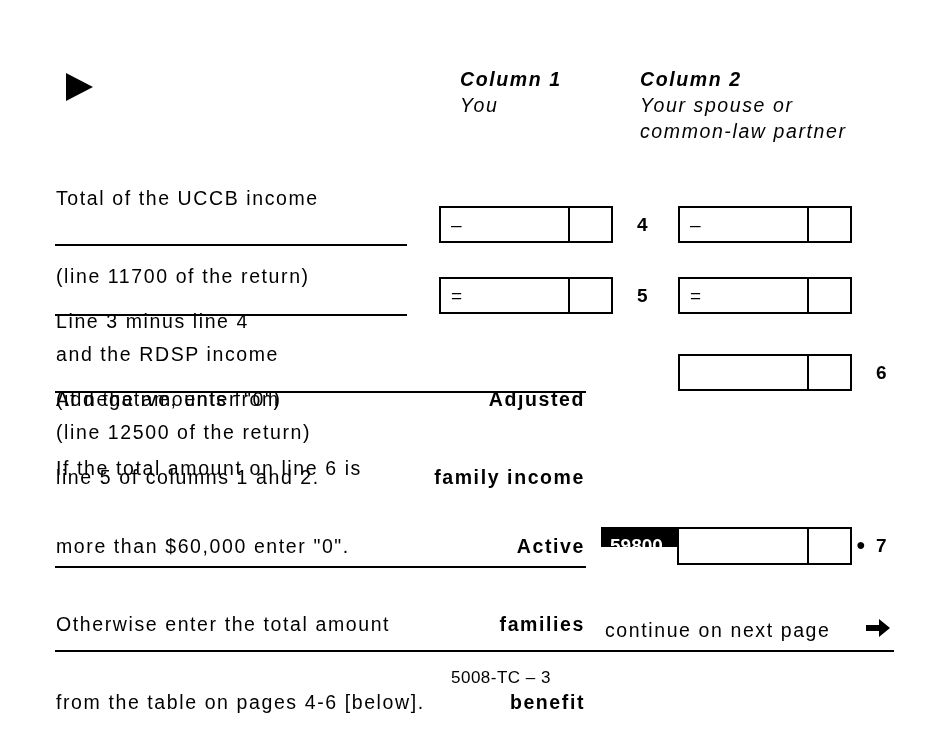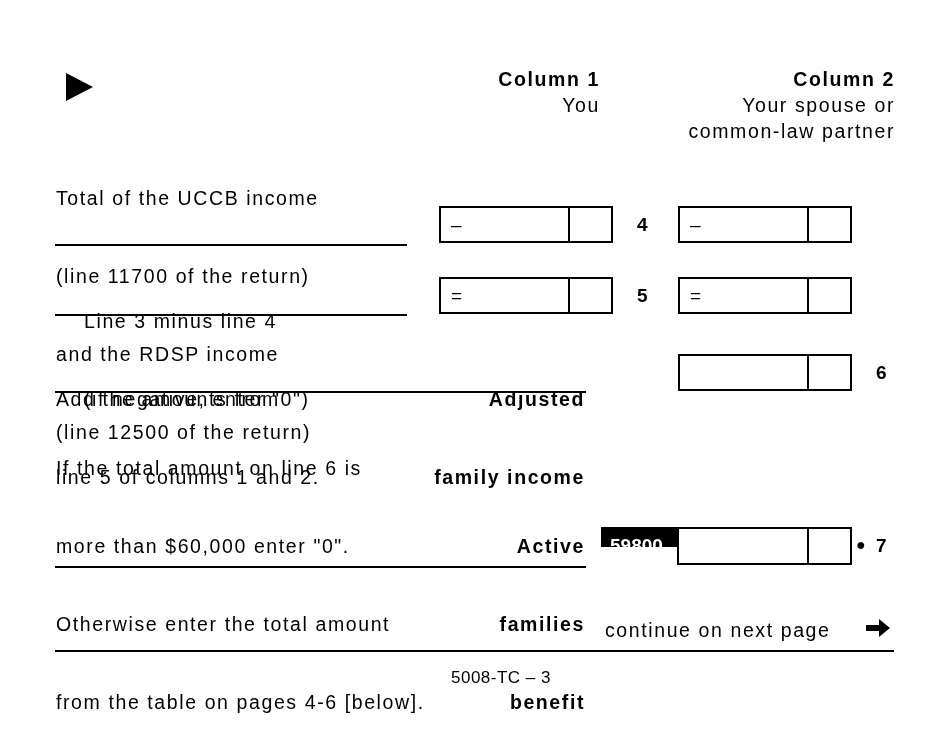--- a/index.html
+++ b/index.html
@@ -12,21 +12,21 @@
     .bold { font-weight: bold; }
     .rule { position: absolute; height: 2px; background: #000; }
     .field {
       position: absolute; height: 37px; box-sizing: border-box;
       border: 2px solid #000; display: flex; background: #fff;
     }
     .field .main { flex: 1; position: relative; border-right: 2px solid #000; }
     .field .cents { width: 41px; }
     .field .op { position: absolute; left: 10px; top: 6px; font-size: 19px; }
     .lineno { position: absolute; font-weight: bold; font-size: 19px; }
-    .hdr { text-align: right; font-size: 19.5px; letter-spacing: 1.6px; line-height: 26px; }
+    .hdr { text-align: left; font-size: 19.5px; letter-spacing: 1.6px; line-height: 26px; font-style: italic; }
     .right { text-align: right; }
   </style>
 </head>
 <body>
 
 <div class="abs" style="left:66px; top:73px;">
   <svg width="28" height="28" viewBox="0 0 28 28">
       <polygon points="0,0 27,14 0,28" fill="#000"></polygon>
     </svg>
 </div>
@@ -55,21 +55,21 @@
   <div class="cents"></div>
 </div>
 <div class="lineno" style="left:637px; top:214px;">4</div>
 <div class="field" style="left:678px; top:206px; width:174px;">
   <div class="main">
       <span class="op">–</span>
     </div>
   <div class="cents"></div>
 </div>
 
-<div class="abs txt" style="left:56px; top:256px;margin-left:28px;">
+<div class="abs txt" style="left:56px; top:256px;">
   <div>Line 3 minus line 4</div>
   <div>(if negative, enter "0")</div>
 </div>
 <div class="rule" style="left:55px; top:314px; width:352px;"></div>
 <div class="field" style="left:439px; top:277px; width:174px;">
   <div class="main">
       <span class="op">=</span>
     </div>
   <div class="cents"></div>
 </div>

